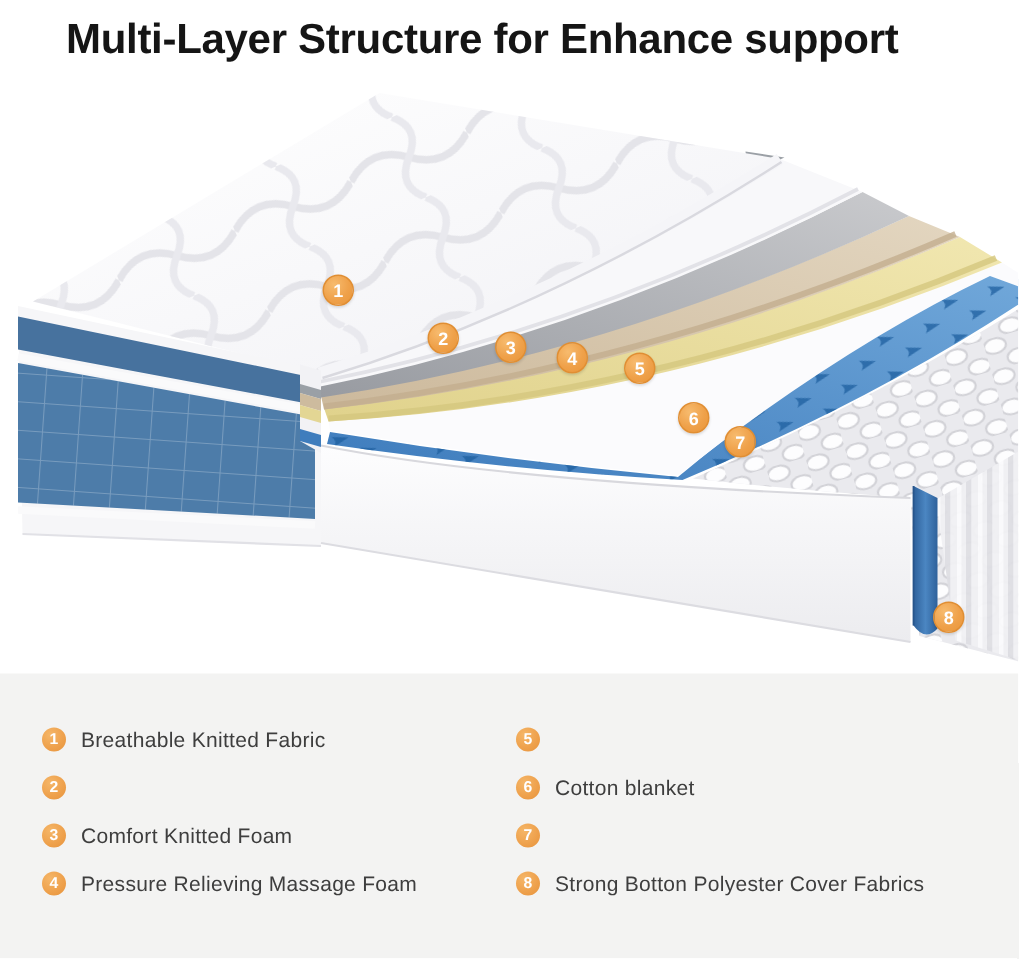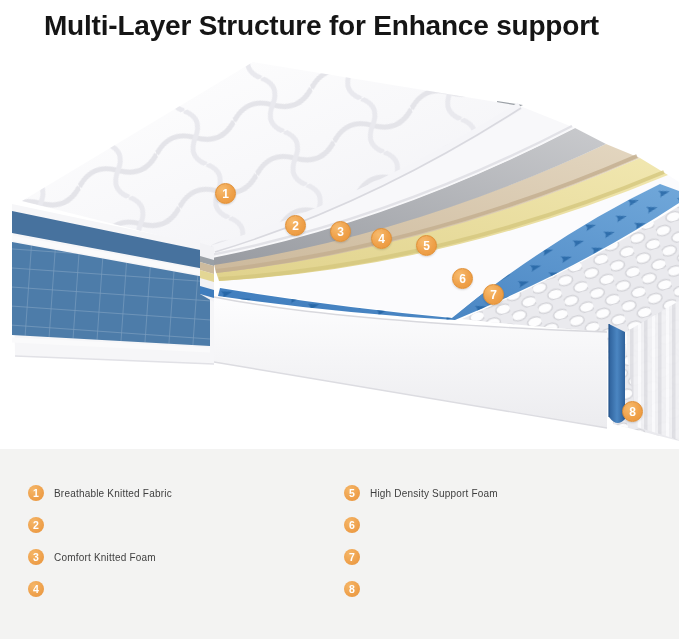--- a/index.html
+++ b/index.html
@@ -32,21 +32,21 @@
   .legend-item{
     display:flex;align-items:center;height:22px;margin-bottom:10px;
   }
   .lnum{
     flex:0 0 auto;width:16px;height:16px;border-radius:50%;
     background:radial-gradient(circle at 35% 30%, #f5b668 0%, #eea04b 60%, #e6933c 100%);
     color:#ffffff;font-size:10.5px;font-weight:700;
     display:flex;align-items:center;justify-content:center;margin-right:10px;
   }
   .llabel{
-    font-size:10px;font-weight:500;color:#3e3e3e;letter-spacing:0.2px;white-space:nowrap;
+    font-size:14px;font-weight:500;color:#3e3e3e;letter-spacing:0.2px;white-space:nowrap;
   }
 </style>
 </head>
 <body>
 
 <div class="page">
 
   <div class="title">Multi-Layer Structure for Enhance support</div>
 
   <svg class="diagram-svg" viewBox="0 50 679 400" xmlns="http://www.w3.org/2000/svg">
@@ -187,32 +187,34 @@
       </div>
       <div class="legend-item">
         <span class="lnum">2</span>
       </div>
       <div class="legend-item">
         <span class="lnum">3</span>
         <span class="llabel">Comfort Knitted Foam</span>
       </div>
       <div class="legend-item">
         <span class="lnum">4</span>
+        <span class="llabel">Pressure Relieving Massage Foam</span>
       </div>
     </div>
     <div class="legend-col right">
       <div class="legend-item">
         <span class="lnum">5</span>
-        <span class="llabel">High Density Support Foam</span>
       </div>
       <div class="legend-item">
         <span class="lnum">6</span>
+        <span class="llabel">Cotton blanket</span>
       </div>
       <div class="legend-item">
         <span class="lnum">7</span>
       </div>
       <div class="legend-item">
         <span class="lnum">8</span>
+        <span class="llabel">Strong Botton Polyester Cover Fabrics</span>
       </div>
     </div>
   </div>
 
 </div>
 
 </body></html>

